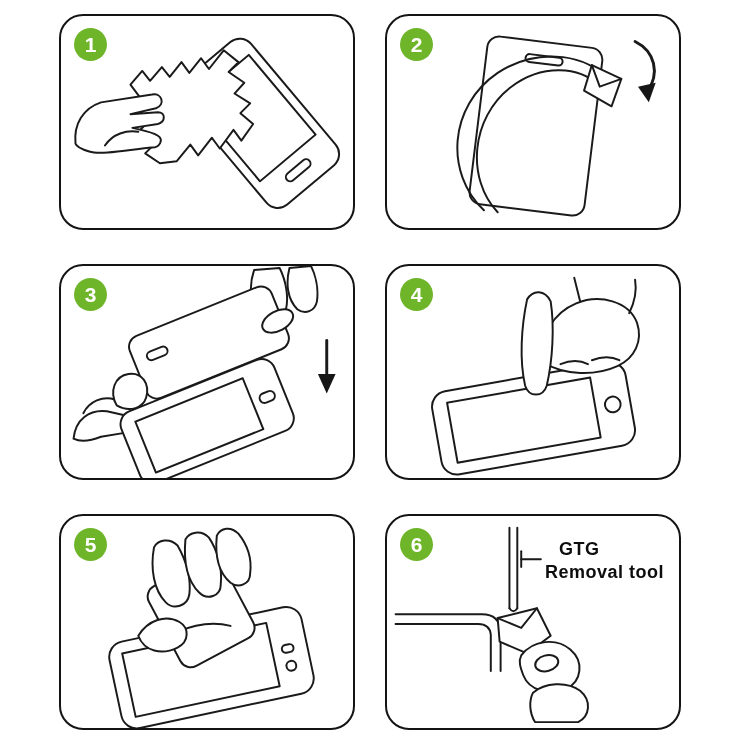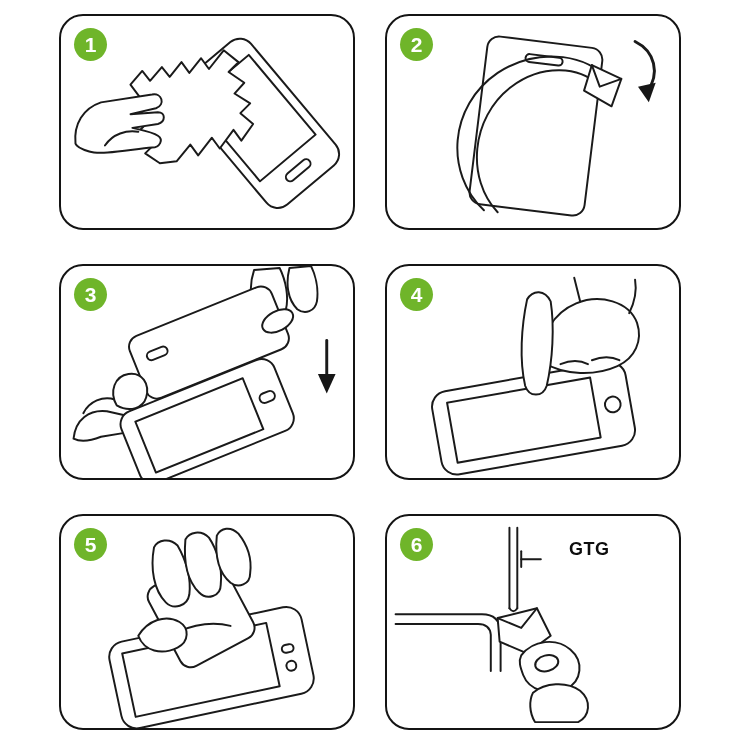--- a/index.html
+++ b/index.html
@@ -24,21 +24,21 @@
     position:absolute; left:13px; top:12px; width:33px; height:33px;
     border-radius:50%; background:var(--accent,#6fb52a); color:#fff;
     display:flex; align-items:center; justify-content:center;
     font-weight:bold; font-size:21px; z-index:2;
   }
   .tool-label {
     position:absolute; left:158px; top:22px; z-index:2;
     font-weight:bold; font-size:18px; line-height:1.25; color:#0d0d0d;
     letter-spacing:0.5px;
   }
-  .tool-label .l1 { margin-left:24px; }
+  .tool-label .l1 { margin-left:14px; }
 </style>
 </head>
 <body>
 
 <div class="stage">
 
   <div class="panel p1">
     <div class="badge">
       <span>1</span>
     </div>
@@ -137,20 +137,21 @@
       <path class="wfill" d="M78,122 C88,106 106,100 120,108 C130,114 130,128 118,134 C102,142 84,138 78,122 Z"></path>
     </svg>
   </div>
 
   <div class="panel p6">
     <div class="badge">
       <span>6</span>
     </div>
     <div class="tool-label">
       <div class="l1">GTG</div>
+      <div class="l2">Removal tool</div>
     </div>
     <svg class="illus" viewBox="0 0 296 216">
       <path d="M8,100 L96,100 Q114,100 115,118 L115,158"></path>
       <path d="M8,110 L92,110 Q104,110 105,121 L105,158"></path>
       <path d="M124,12 L124,94"></path>
       <path d="M132,12 L132,94"></path>
       <path d="M124,94 Q128,100 132,94"></path>
       <path d="M156,44 L136,44"></path>
       <path d="M136,36 L136,52"></path>
       <path class="wfill" d="M112,104 L152,94 L166,122 L142,140 L114,128 Z"></path>

